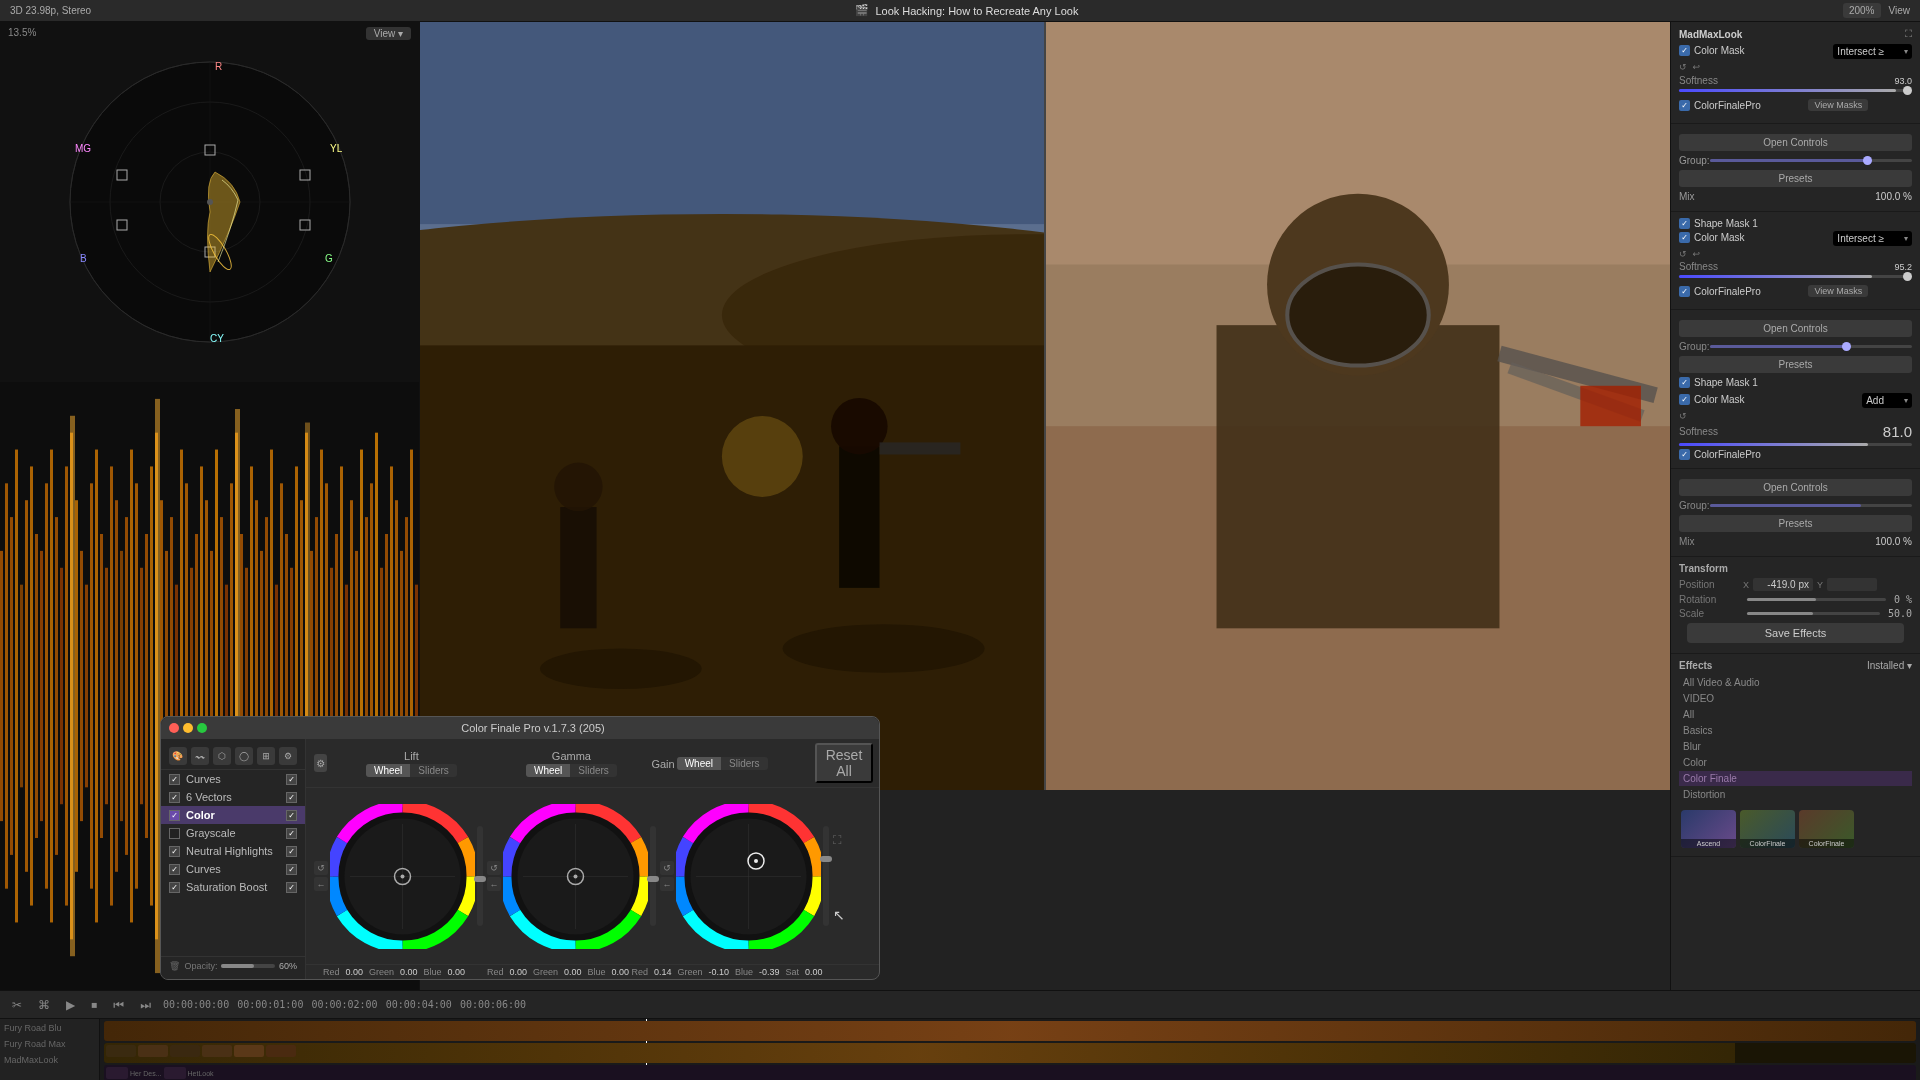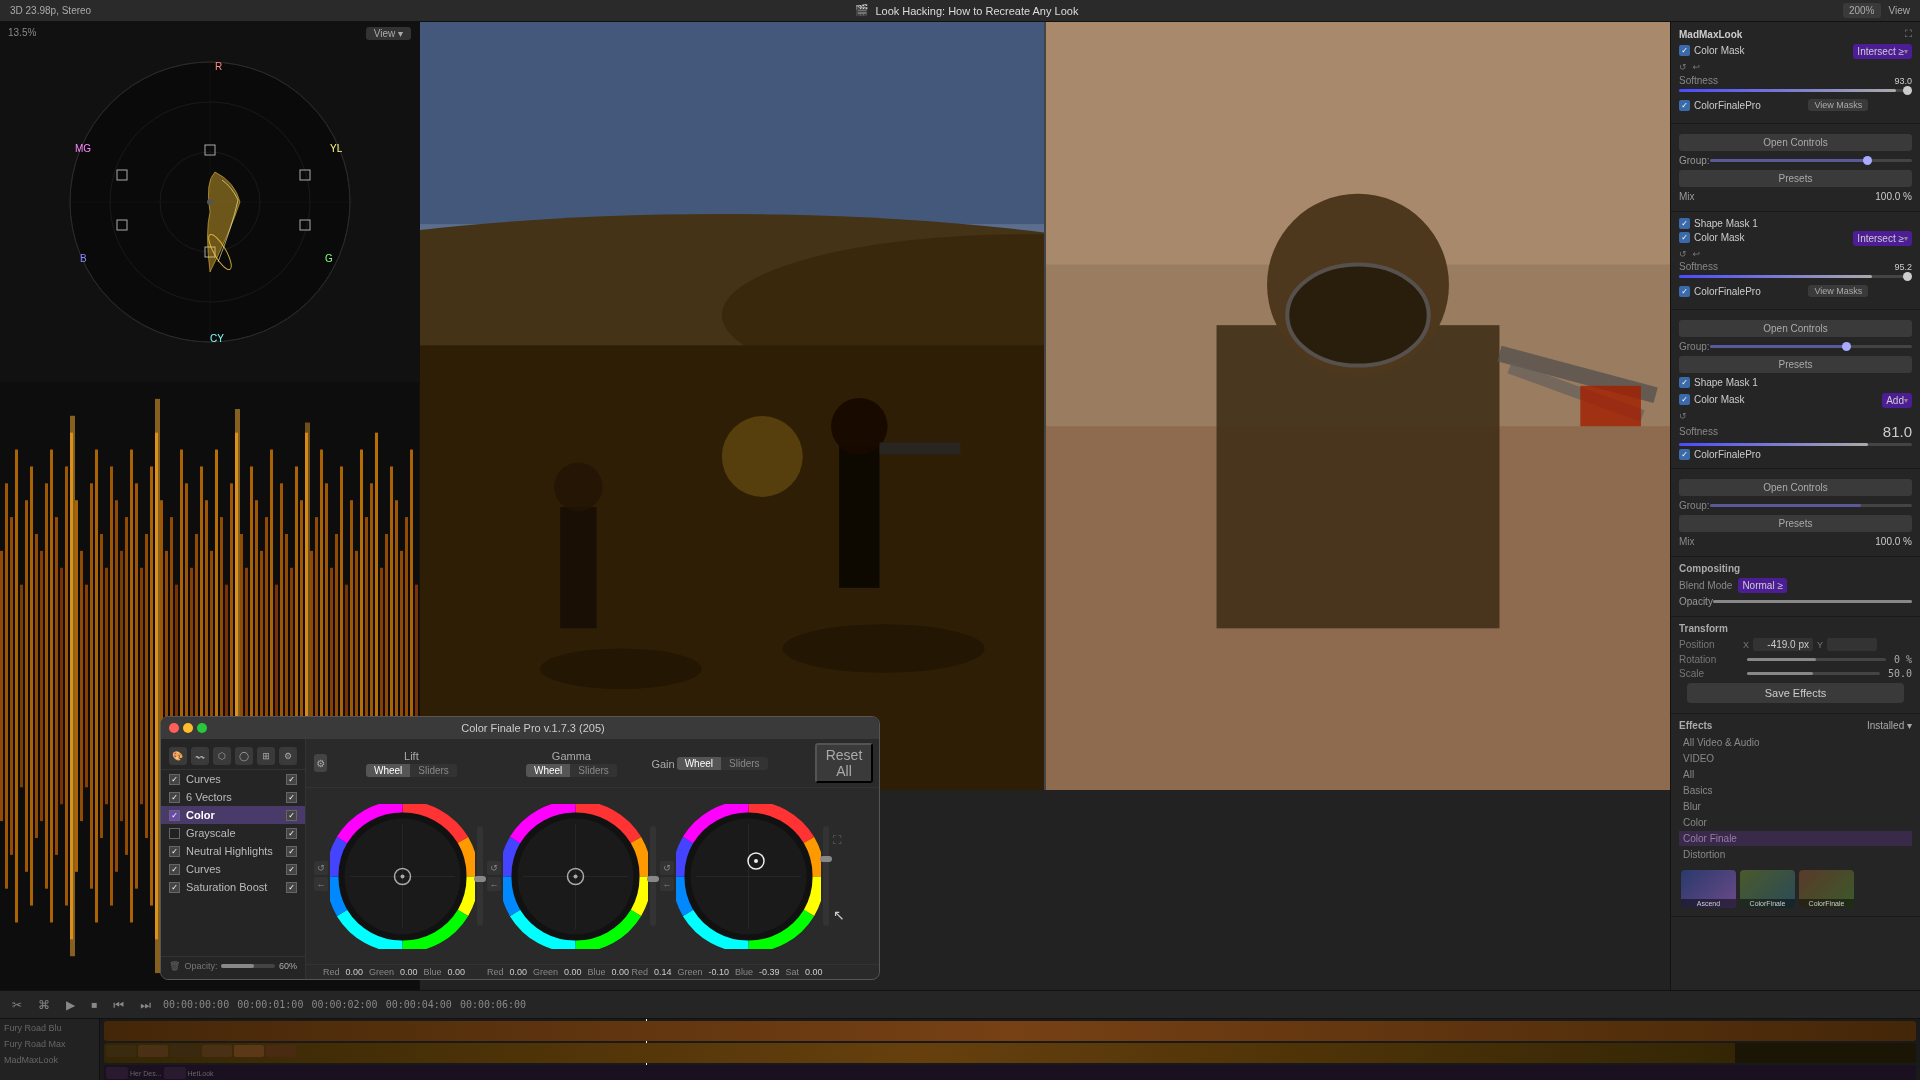--- a/index.html
+++ b/index.html
@@ -335,22 +335,22 @@
       display: flex;
       align-items: center;
       gap: 4px;
       margin-bottom: 2px;
     }
     .rp-cb { width: 11px; height: 11px; background: #3a6aaa; border-radius: 2px; display: flex; align-items: center; justify-content: center; font-size: 8px; color: #fff; }
 
     .rp-dropdown {
       display: flex;
       align-items: center;
-      gap: 0;
-      background: #4c1d95;
+      gap: 20px;
+      background: #000000;
       padding: 2px 4px;
       border-radius: 3px;
       font-size: 10px;
       color: #ccc;
       cursor: pointer;
     }
     .rp-dropdown-arrow { font-size: 8px; color: #888; }
 
     .rp-btn {
       background: #3a3a3a;
@@ -1087,35 +1087,20 @@
         <div class="rp-slider-fill" style="width:75%; background:#5a5a9a;"></div>
       </div>
     </div>
     <button class="rp-btn" style="width:100%;">Presets</button>
     <div class="rp-row">
       <span style="color:#888;">Mix</span>
       <span style="color:#ccc;">100.0 %</span>
     </div>
   </div>
 
-  <div class="rp-section">
-    <div class="rp-title">Compositing</div>
-    <div class="rp-blend-row">
-      <span>Blend Mode</span>
-      <div class="rp-dropdown" style="font-size:10px;">
-        <span>Normal ≥</span>
-      </div>
-    </div>
-    <div class="rp-row">
-      <span>Opacity</span>
-      <div class="rp-slider" style="width:80px;">
-        <div class="rp-slider-fill" style="width:100%;"></div>
-      </div>
-    </div>
-  </div>
 
   <div class="rp-section">
     <div class="rp-title">Transform</div>
     <div class="rp-transform-row">
       <span class="rp-transform-label">Position</span>
       <span style="color:#777; font-size:9px;">X</span>
       <input class="rp-num-input" value="-419.0 px" style="width: 60px;">
       <span style="color:#777; font-size:9px;">Y</span>
       <input class="rp-num-input" value="" style="width: 50px;">
     </div>

